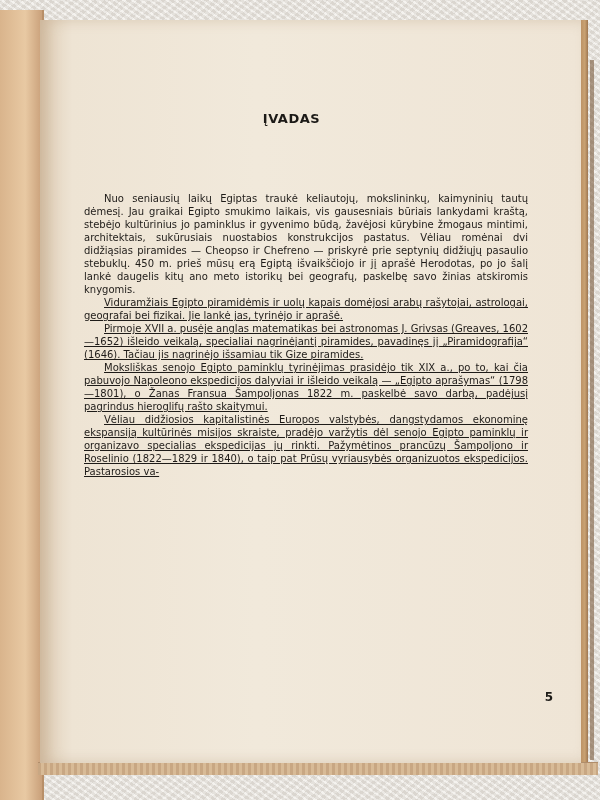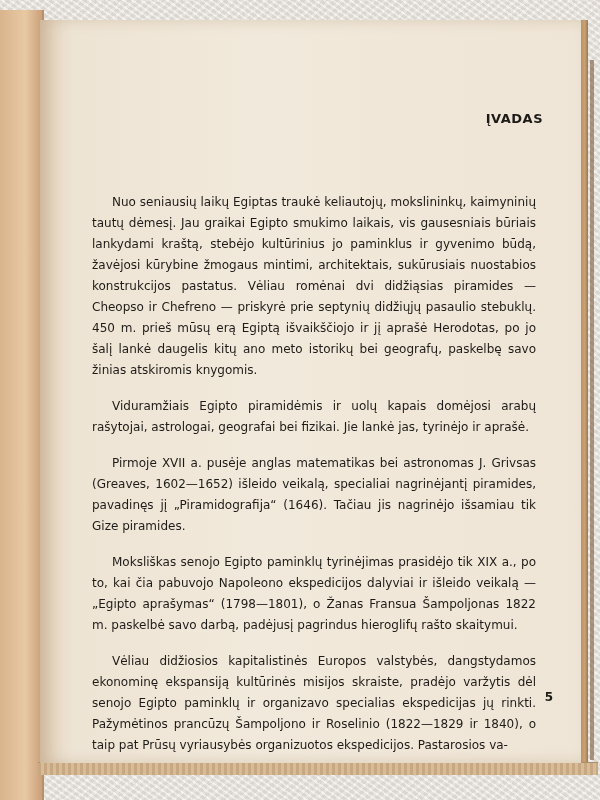--- a/index.html
+++ b/index.html
@@ -28,30 +28,30 @@
     .right-edge2 {
       position: absolute; left: 590px; top: 60px; width: 4px; height: 700px;
       background: #7a5a3c; opacity: 0.6;
     }
     .page {
       position: absolute; left: 40px; top: 20px; width: 541px; height: 743px;
       background: linear-gradient(90deg, #e0cfb8 0%, #eee4d4 6%, #f1e9db 40%, #efe5d6 100%);
       box-shadow: inset 8px 0 14px rgba(150,110,70,0.25);
     }
     .heading {
-      position: absolute; left: 0; top: 91px; width: 503px; text-align: right;
+      position: absolute; left: 0; top: 91px; width: 503px; text-align: center;
       font-weight: bold; font-size: 13px; letter-spacing: 0.5px; color: #1c1a17;
     }
     .body-text {
-      position: absolute; left: 52px; top: 172px; width: 444px;
-      font-size: 12px; line-height: 21px; color: #1e1b18;
+      position: absolute; left: 44px; top: 172px; width: 444px;
+      font-size: 10px; line-height: 13px; color: #1e1b18;
       text-align: justify;
     }
     .body-text p { margin: 0; text-indent: 20px; }
-    .body-text p + p { margin-top: 15px; }
+    .body-text p + p { margin-top: 0; text-decoration: underline; }
     .page-number {
       position: absolute; left: 0; top: 670px; width: 513px; text-align: right;
       font-weight: bold; font-size: 12px; color: #1c1a17;
     }
   </style>
 </head>
 <body>
 
 <div class="left-page"></div>
 <div class="right-edge"></div>

